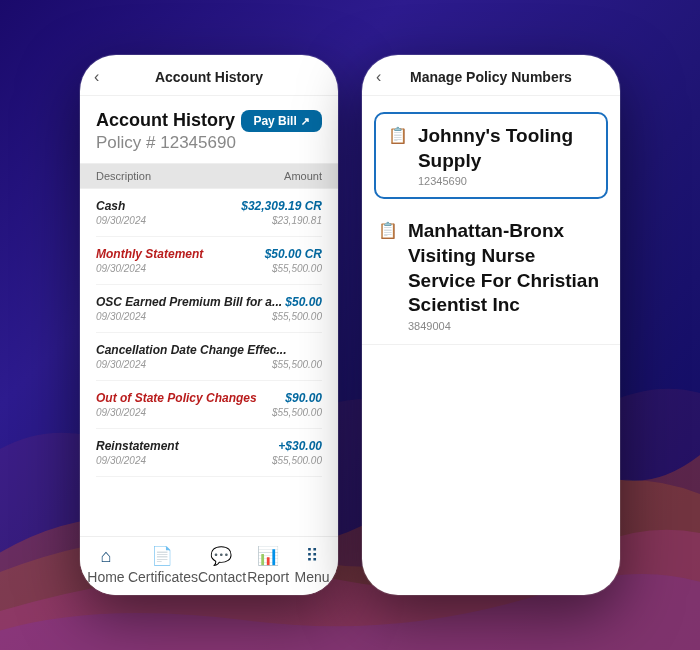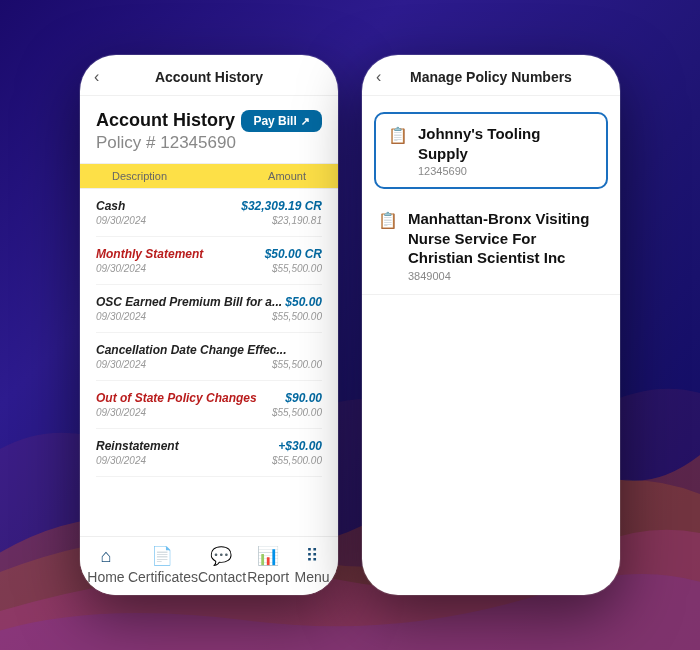--- a/index.html
+++ b/index.html
@@ -112,22 +112,22 @@
       gap: 4px;
       white-space: nowrap;
     }
     .pay-bill-btn .ext-icon {
       font-size: 11px;
     }
 
     .table-header {
       display: flex;
       justify-content: space-between;
-      padding: 6px 32px;
-      background: #fde047;
+      padding: 6px 16px;
+      background: #e5e5e5;
       border-top: 1px solid #eee;
       border-bottom: 1px solid #eee;
     }
     .table-header span {
       font-size: 11px;
       color: #666;
       font-weight: 500;
     }
 
     .transactions {
@@ -228,21 +228,21 @@
       margin: 0 0;
     }
     .policy-doc-icon {
       font-size: 16px;
       color: #888;
       margin-top: 2px;
       flex-shrink: 0;
     }
     .policy-info {}
     .policy-name {
-      font-size: 15px;
+      font-size: 19px;
       font-weight: 700;
       color: #111;
       line-height: 1.3;
     }
     .policy-number {
       font-size: 11px;
       color: #888;
       margin-top: 2px;
     }
 

